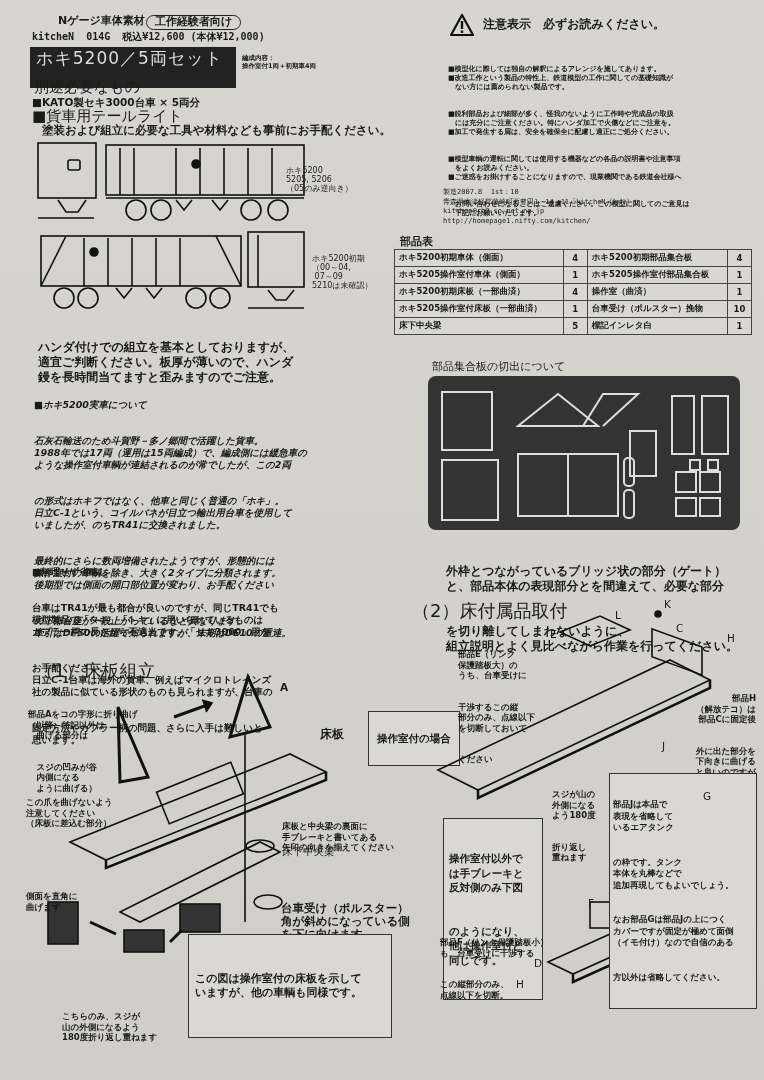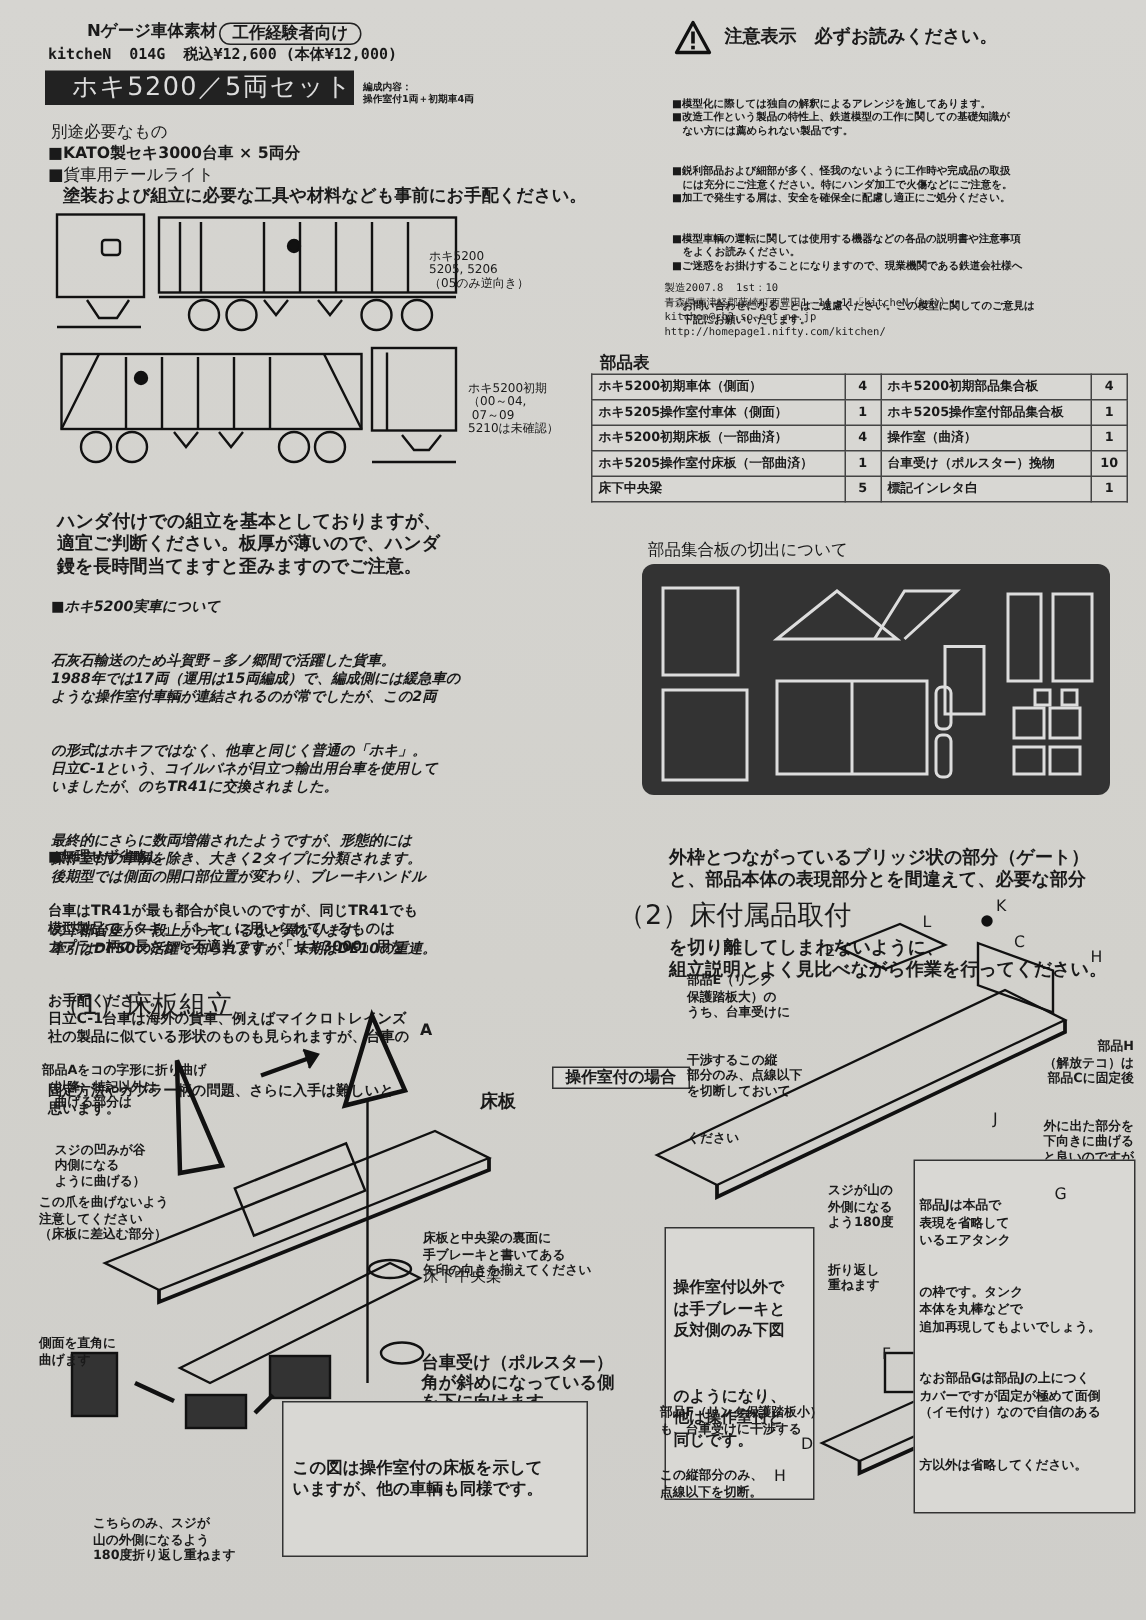--- a/index.html
+++ b/index.html
@@ -10,23 +10,23 @@
     color: #1a1a1a;
     position: relative;
   }
   .page { position: absolute; left: 0; top: 0; width: 764px; height: 1080px; background: linear-gradient(180deg,#d6d5d1 0%,#d2d1cc 60%,#cfceca 100%); }
   .abs { position: absolute; }
   .t { font-size: 11px; line-height: 13px; white-space: pre; }
   .tb { font-weight: bold; }
   .tiny { font-size: 6.5px; line-height: 8px; white-space: pre; font-weight: bold; }
   .sm { font-size: 8.5px; line-height: 10.5px; white-space: pre; font-weight: bold; }
   .md { font-size: 10.5px; line-height: 13px; white-space: pre; font-weight: bold; }
-  .lg { font-size: 11px; line-height: 15.5px; white-space: pre; font-weight: bold; }
-
-  .title-bar { left: 30px; top: 47px; width: 206px; height: 23px; background: #222; color: #dcdcdc; font-size: 17px; line-height: 23px; padding-left: 18px; letter-spacing: 1px; }
+  .lg { font-size: 15px; line-height: 15.5px; white-space: pre; font-weight: bold; }
+
+  .title-bar { left: 30px; top: 47px; width: 206px; height: 41px; background: #222; color: #dcdcdc; font-size: 17px; line-height: 23px; padding-left: 6px; letter-spacing: 1px; }
   .pill { left: 146px; top: 15px; height: 15px; padding: 0 8px; border: 1.5px solid #222; border-radius: 8px; font-size: 11px; line-height: 12px; font-weight: bold; }
   .section-h { font-size: 18px; line-height: 22px; }
 
   table.parts { position: absolute; left: 394px; top: 249px; width: 358px; border-collapse: collapse; font-size: 8.5px; font-weight: bold; }
   table.parts td { border: 1px solid #444; height: 17px; padding: 0 4px; background: #d8d7d3; }
   table.parts td.q { text-align: center; width: 24px; }
 
   .etch { left: 428px; top: 376px; width: 312px; height: 154px; background: #333; border-radius: 8px; }
   .boxed { border: 1.5px solid #333; background: #d9d8d4; }
   svg { position: absolute; overflow: visible; }
@@ -98,21 +98,21 @@
   </div>
 
   <div class="abs lg" style="left:38px;top:310px;font-size:12px;line-height:15px;">
     <div>ハンダ付けでの組立を基本としておりますが、</div><div>適宜ご判断ください。板厚が薄いので、ハンダ</div><div>鏝を長時間当てますと歪みますのでご注意。</div>
   </div>
 
   <div class="abs sm" style="left:34px;top:375px;font-size:9.5px;line-height:12px;font-style:italic;">
     <div>■ホキ5200実車について</div>
     <div>石灰石輸送のため斗賀野－多ノ郷間で活躍した貨車。</div><div>1988年では17両（運用は15両編成）で、編成側には緩急車の</div><div>ような操作室付車輌が連結されるのが常でしたが、この2両</div>
     <div>の形式はホキフではなく、他車と同じく普通の「ホキ」。</div><div>日立C-1という、コイルバネが目立つ輸出用台車を使用して</div><div>いましたが、のちTR41に交換されました。</div>
-    <div>最終的にさらに数両増備されたようですが、形態的には</div><div>操作室付の車輌を除き、大きく2タイプに分類されます。</div><div>後期型では側面の開口部位置が変わり、ブレーキハンドル</div>
+    <div>最終的にさらに数両増備されたようですが、形態的には</div><div>操作室付の車輌を除き、大きく2タイプに分類されます。</div><div>後期型では側面の開口部位置が変わり、お手配ください</div>
     <div>の下部台座が一段上がっているなど異なります。</div><div>牽引はDF50の活躍で知られますが、末期はDE10の重連。</div>
   </div>
 
   <div class="abs sm" style="left:32px;top:542px;font-size:9.5px;line-height:12px;">
     <div>■無理せず省略し</div>
     <div>台車はTR41が最も都合が良いのですが、同じTR41でも</div><div>模型製品で「タキ」「トキ」に用いられているものは</div><div>カプラー柄の長さから不適当です。「セキ3000」用を</div>
     <div>お手配ください。</div><div>日立C-1台車は海外の貨車、例えばマイクロトレインズ</div><div>社の製品に似ている形状のものも見られますが、台車の</div>
     <div>固定方法やカプラー柄の問題、さらに入手は難しいと</div><div>思います。</div>
   </div>
 
@@ -244,21 +244,21 @@
     <div>（先に部品Bを床下中央梁に</div><div>固定したほうが作業が楽です）</div>
   </div>
   <div class="abs sm" style="left:62px;top:990px;">
     <div>こちらのみ、スジが</div><div>山の外側になるよう</div><div>180度折り返し重ねます</div>
   </div>
   <div class="abs boxed md" style="left:188px;top:934px;width:204px;padding:9px 6px;font-size:11px;line-height:14px;">
     <div>この図は操作室付の床板を示して</div><div>いますが、他の車輌も同様です。</div>
   </div>
 
   <div class="abs section-h" style="left:412px;top:600px;">（2）床付属品取付</div>
-  <div class="abs boxed md" style="left:368px;top:711px;padding:0 8px;font-size:10.5px;">操作室付の場合</div>
+  <div class="abs boxed md" style="left:368px;top:711px;padding:20px 8px;font-size:10.5px;">操作室付の場合</div>
   <div class="abs sm" style="left:458px;top:628px;">
     <div>部品E（リンク</div><div>保護踏板大）の</div><div>うち、台車受けに</div>
     <div>干渉するこの縦</div><div>部分のみ、点線以下</div><div>を切断しておいて</div>
     <div>ください</div>
   </div>
   <svg style="left:430px;top:600px;" width="330" height="420" viewBox="0 0 330 420">
     <g fill="none" stroke="#111" stroke-width="1.6">
       <path d="M8 170 L240 60 L280 80 L48 190 Z"></path>
       <path d="M48 190 L48 198 L280 88 L280 80" stroke-width="2.5"></path>
       <path d="M130 32 L170 16 L200 30 L160 46 Z"></path>

